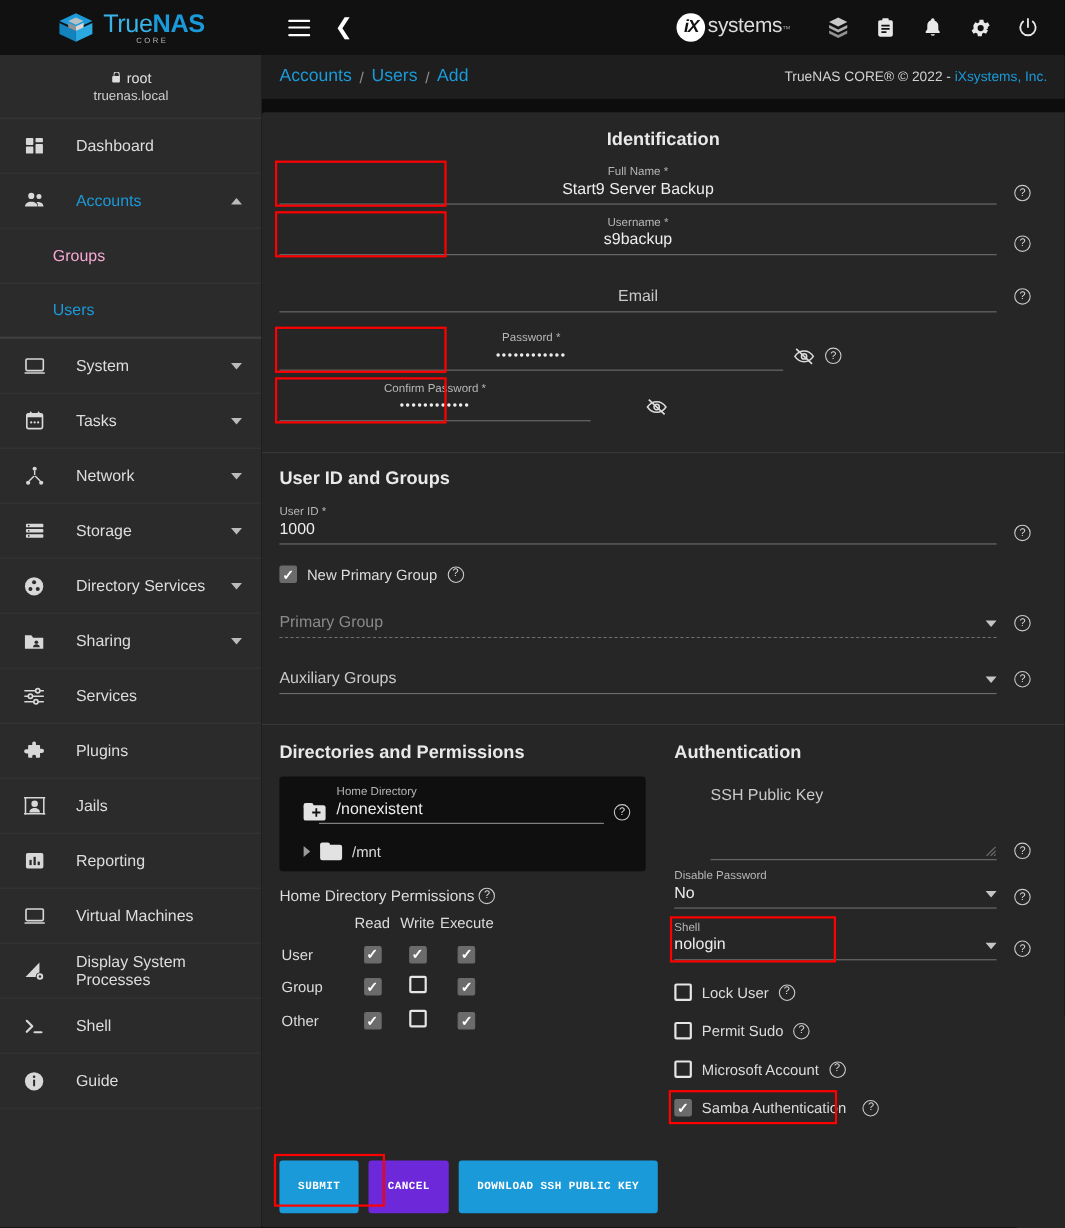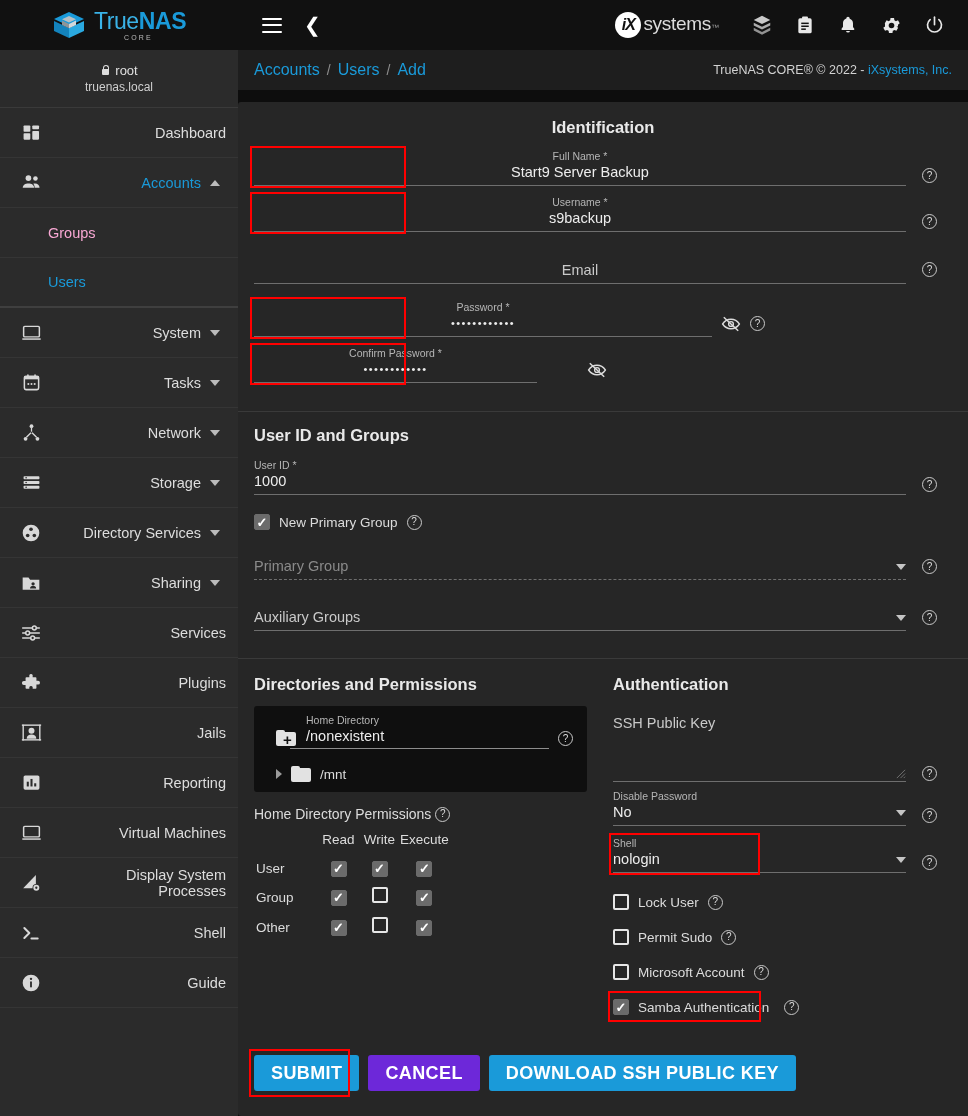--- a/index.html
+++ b/index.html
@@ -38,21 +38,21 @@
     display: inline-flex; align-items: center; justify-content: center;
     font-size: 16px; font-weight: bold; font-style: italic; letter-spacing: -1px;
   }
   .ix-word { color: #ddd; font-size: 19px; margin-left: 2px; letter-spacing: -0.3px; }
   .ix-tm { color: #999; font-size: 8px; vertical-align: super; }
   .tb-ico { width: 24px; height: 24px; display: inline-flex; align-items: center; justify-content: center; cursor: pointer; }
 
   
   .sidebar {
     position: absolute; top: 50px; left: 0; width: 238px; height: 1066px;
-    background: #2b2b2b; overflow: hidden; text-align: right;
+    background: #2b2b2b; overflow: hidden;
   }
   .side-user {
     height: 58px; display: flex; flex-direction: column; align-items: center; justify-content: center;
     border-bottom: 1px solid #3a3a3a; gap: 2px;
   }
   .side-user .u1 { font-size: 13px; color: #e0e0e0; display: flex; align-items: center; gap: 5px; }
   .side-user .u2 { font-size: 12px; color: #cfcfcf; }
   .lock-ico { display: inline-block; width: 10px; height: 11px; position: relative; }
   .lock-ico::before { content:""; position:absolute; left:1.5px; top:4px; width:7px; height:6px; background:#ddd; border-radius:1px; }
   .lock-ico::after { content:""; position:absolute; left:3px; top:0px; width:4px; height:5px; border:1.4px solid #ddd; border-bottom:none; border-radius:3px 3px 0 0; }
@@ -121,24 +121,24 @@
 
   .dd-arrow { width: 0; height: 0; border-left: 5px solid transparent; border-right: 5px solid transparent; border-top: 6px solid #c5c5c5; flex: none; }
 
   
   .cb { width: 16px; height: 16px; flex: none; display: inline-flex; align-items: center; justify-content: center; cursor: pointer; }
   .cb.on { background: #6b6b6b; border: 1px solid #6b6b6b; border-radius: 2px; }
   .cb.off { background: transparent; border: 2px solid #e6e6e6; border-radius: 2px; }
   .cb.on::after { content: "✓"; color: #fff; font-size: 13px; line-height: 1; font-weight: bold; }
 
   .btn {
-    height: 36px; padding: 0 17px; border: none; border-radius: 3px;
-    font-size: 18px; font-weight: bold; letter-spacing: 0.4px; cursor: pointer;
+    height: 48px; padding: 0 17px; border: none; border-radius: 3px;
+    font-size: 10px; font-weight: bold; letter-spacing: 0.4px; cursor: pointer;
     color: #fff; display: inline-flex; align-items: center; justify-content: center;
-    font-family: Liberation Sans, sans-serif;
+    font-family: Liberation Mono, monospace;
   }
   .btn.primary { background: #1a9ad9; }
   .btn.neutral { background: #6d28d9; }
 
   .divider { height: 1px; background: #3a3a3a; }
 
   .treebox { background: #0f0f0f; border-radius: 3px; padding: 8px 10px 10px 10px; }
   .folder {
     width: 20px; height: 16px; position: relative; flex: none;
   }
@@ -646,21 +646,21 @@
                 <td><span class="cb off"></span></td>
                 <td><span class="cb on"></span></td>
               </tr>
             </tbody>
           </table>
         </div>
 
         <div style="width:365px; padding:16px 16px 0 10px;">
           <div class="section-title">Authentication</div>
 
-          <div style="position:relative; margin-top:20px;">
+          <div style="position:relative; margin-top:20px;margin-left:33px;">
             <div class="field" style="padding-right:46px;">
               <div class="field-line" style="height:68px; position:relative;">
                 <div class="fvalue placeholder">SSH Public Key</div>
                 <svg width="11" height="11" viewBox="0 0 12 12" style="position:absolute; right:0; bottom:2px;">
                   <line x1="11" y1="2" x2="2" y2="11" stroke="#777" stroke-width="1"></line>
                   <line x1="11" y1="6" x2="6" y2="11" stroke="#777" stroke-width="1"></line>
                   <line x1="11" y1="9.5" x2="9.5" y2="11" stroke="#777" stroke-width="1"></line>
                 </svg>
               </div>
             </div>

